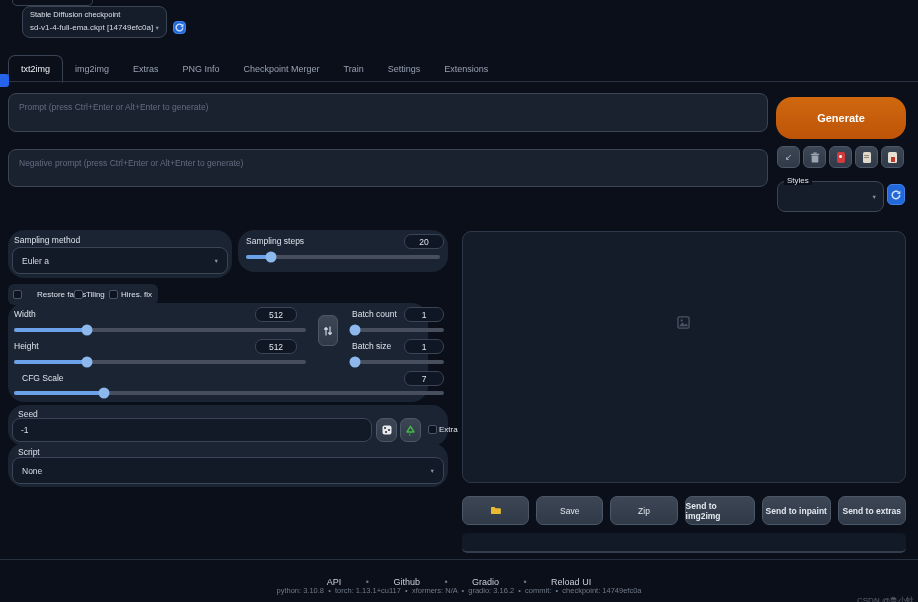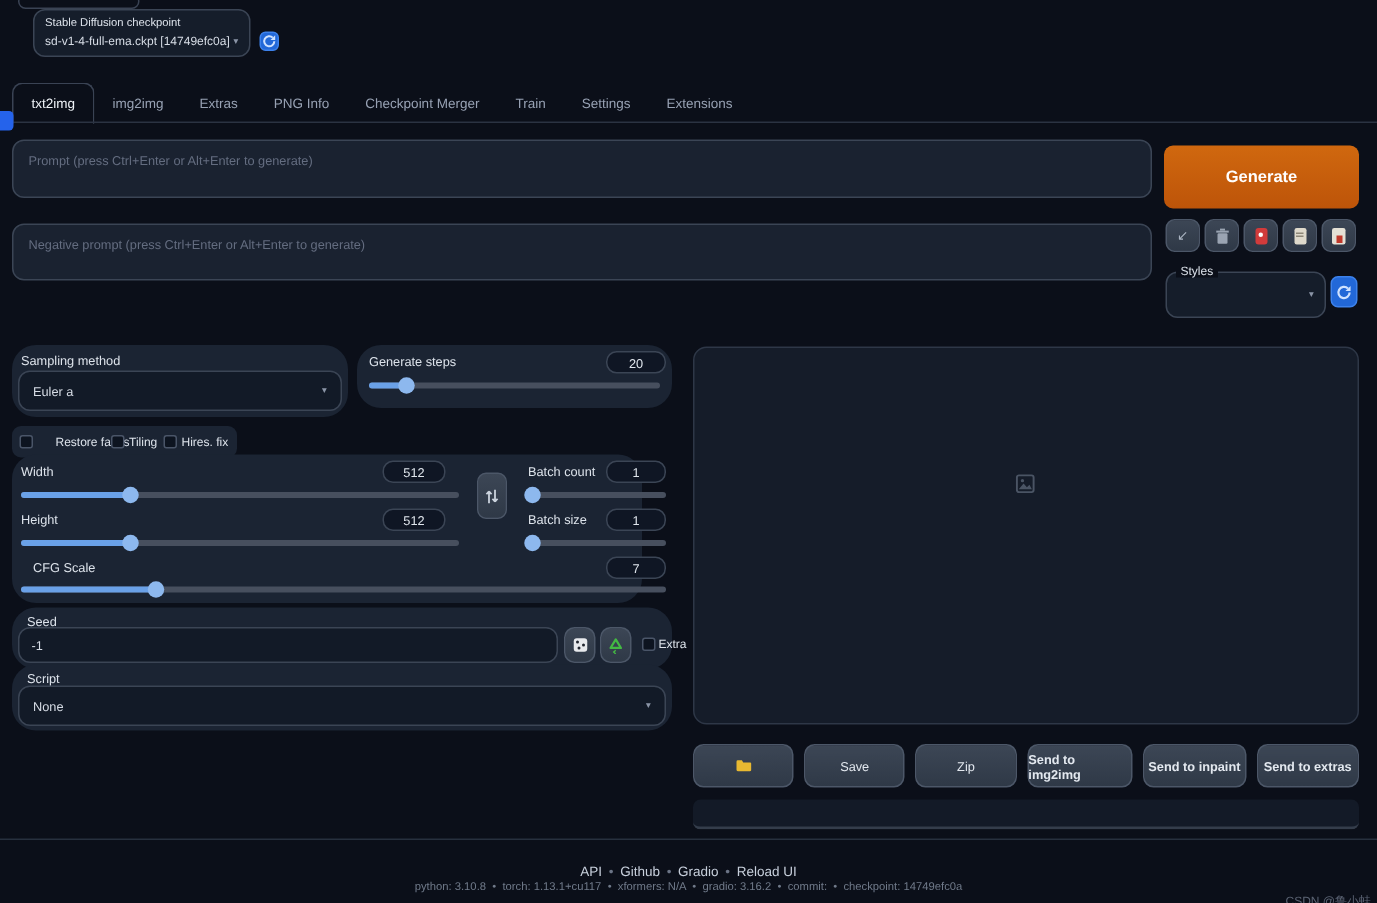--- a/index.html
+++ b/index.html
@@ -26,21 +26,21 @@
     display:flex; align-items:center; justify-content:center; }
   .chk { width:9px; height:9px; background:#0d1420; border:1px solid #4a5568; border-radius:2px; display:inline-block; }
   .chklbl { font-size:8px; color:#dde3eb; }
   textarea { resize:none; outline:none; padding:8px 10px; font-size:8.5px; line-height:1.4;
     font-family:"Liberation Sans","DejaVu Sans",sans-serif; background:#1a2230; border:1px solid #3b4555;
     border-radius:8px; color:#cfd6e0; }
   textarea::placeholder { color:#646d80; }
   .tab { padding:0 12px; line-height:26px; font-size:9px; color:#97a1b3; cursor:pointer; }
   .tab.active { border:1px solid #3a4354; border-bottom:1px solid #0b0f19; border-radius:7px 7px 0 0;
     color:#eef2f7; background:#0b0f19; margin-bottom:-1px; }
-  .footlink { font-size:9px; color:#c8d0dc; margin:0 0; }
+  .footlink { font-size:9px; color:#c8d0dc; margin:0 20px; }
   .footsep { font-size:9px; color:#6b7486; }
   input.seed { width:100%; height:100%; background:transparent; border:none; outline:none;
     color:#d7dde6; font-size:8.5px; padding:0 8px; font-family:"Liberation Sans","DejaVu Sans",sans-serif; }
 </style>
 </head>
 <body>
 
 <div id="app">
 
   <div class="abs" style="left:12px; top:-4px; width:81px; height:10px; border:1px solid #3a4354; border-radius:6px;"></div>
@@ -70,21 +70,21 @@
     <div class="tab">Extensions</div>
   </div>
   <div class="abs" style="left:0; top:81px; width:918px; height:1px; background:#2b3342;"></div>
 
   <div class="abs" style="left:0; top:74px; width:9px; height:13px; background:#2563eb; border-radius:0 3px 3px 0;"></div>
 
   <textarea class="abs" style="left: 8px; top: 93px; width: 760px; height: 39px;" placeholder="Prompt (press Ctrl+Enter or Alt+Enter to generate)"></textarea>
   <textarea class="abs" style="left: 8px; top: 149px; width: 760px; height: 38px;" placeholder="Negative prompt (press Ctrl+Enter or Alt+Enter to generate)"></textarea>
 
   <div class="abs" style="left:776px; top:97px; width:130px; height:42px; background:linear-gradient(180deg,#d0680f,#bd5409);
-              border-radius:6px; display:flex; align-items:center; justify-content:center;
+              border-radius:16px; display:flex; align-items:center; justify-content:center;
               color:#fff; font-weight:700; font-size:11px;">Generate</div>
 
   <div class="abs" style="left:777px; top:146px; display:flex; gap:3px;">
     <div class="toolbtn">
       <span style="font-size:9px; color:#aab4c2;">↙</span>
     </div>
     <div class="toolbtn">
       <span style="display:flex;">
         <svg width="10" height="11" viewBox="0 0 12 13">
             <rect x="2" y="4" width="8" height="8.5" rx="1" fill="#9aa4b2"></rect>
@@ -126,21 +126,21 @@
 
   <div class="abs panel" style="left:8px; top:230px; width:224px; height:48px;">
     <div class="abs lbl" style="left:6px; top:5px;">Sampling method</div>
     <div class="abs inputbox" style="left:4px; top:17px; width:216px; height:27px;">
       <span class="abs selectval" style="left:9px; top:8px;">Euler a</span>
       <span class="abs caret" style="right:8px; top:10px;">▼</span>
     </div>
   </div>
 
   <div class="abs panel" style="left:238px; top:230px; width:210px; height:42px;">
-    <div class="abs lbl" style="left:8px; top:6px;">Generate steps</div>
+    <div class="abs lbl" style="left:8px; top:6px;">Sampling steps</div>
     <div class="abs numbox" style="left:166px; top:4px; width:40px; height:15px;">20</div>
     <div class="slider" style="left:8px; top:25px; width:194px;">
       <div class="fill" style="width:13%;"></div>
       <div class="thumb" style="left:13%;"></div>
     </div>
   </div>
 
   <div class="abs panel" style="left:8px; top:284px; width:150px; height:21px; border-radius:6px;">
     <span class="abs chk" style="left:5px; top:6px;"></span>
     <span class="abs chklbl" style="left:17px; top:6px;padding-left:12px;">Restore faces</span>

